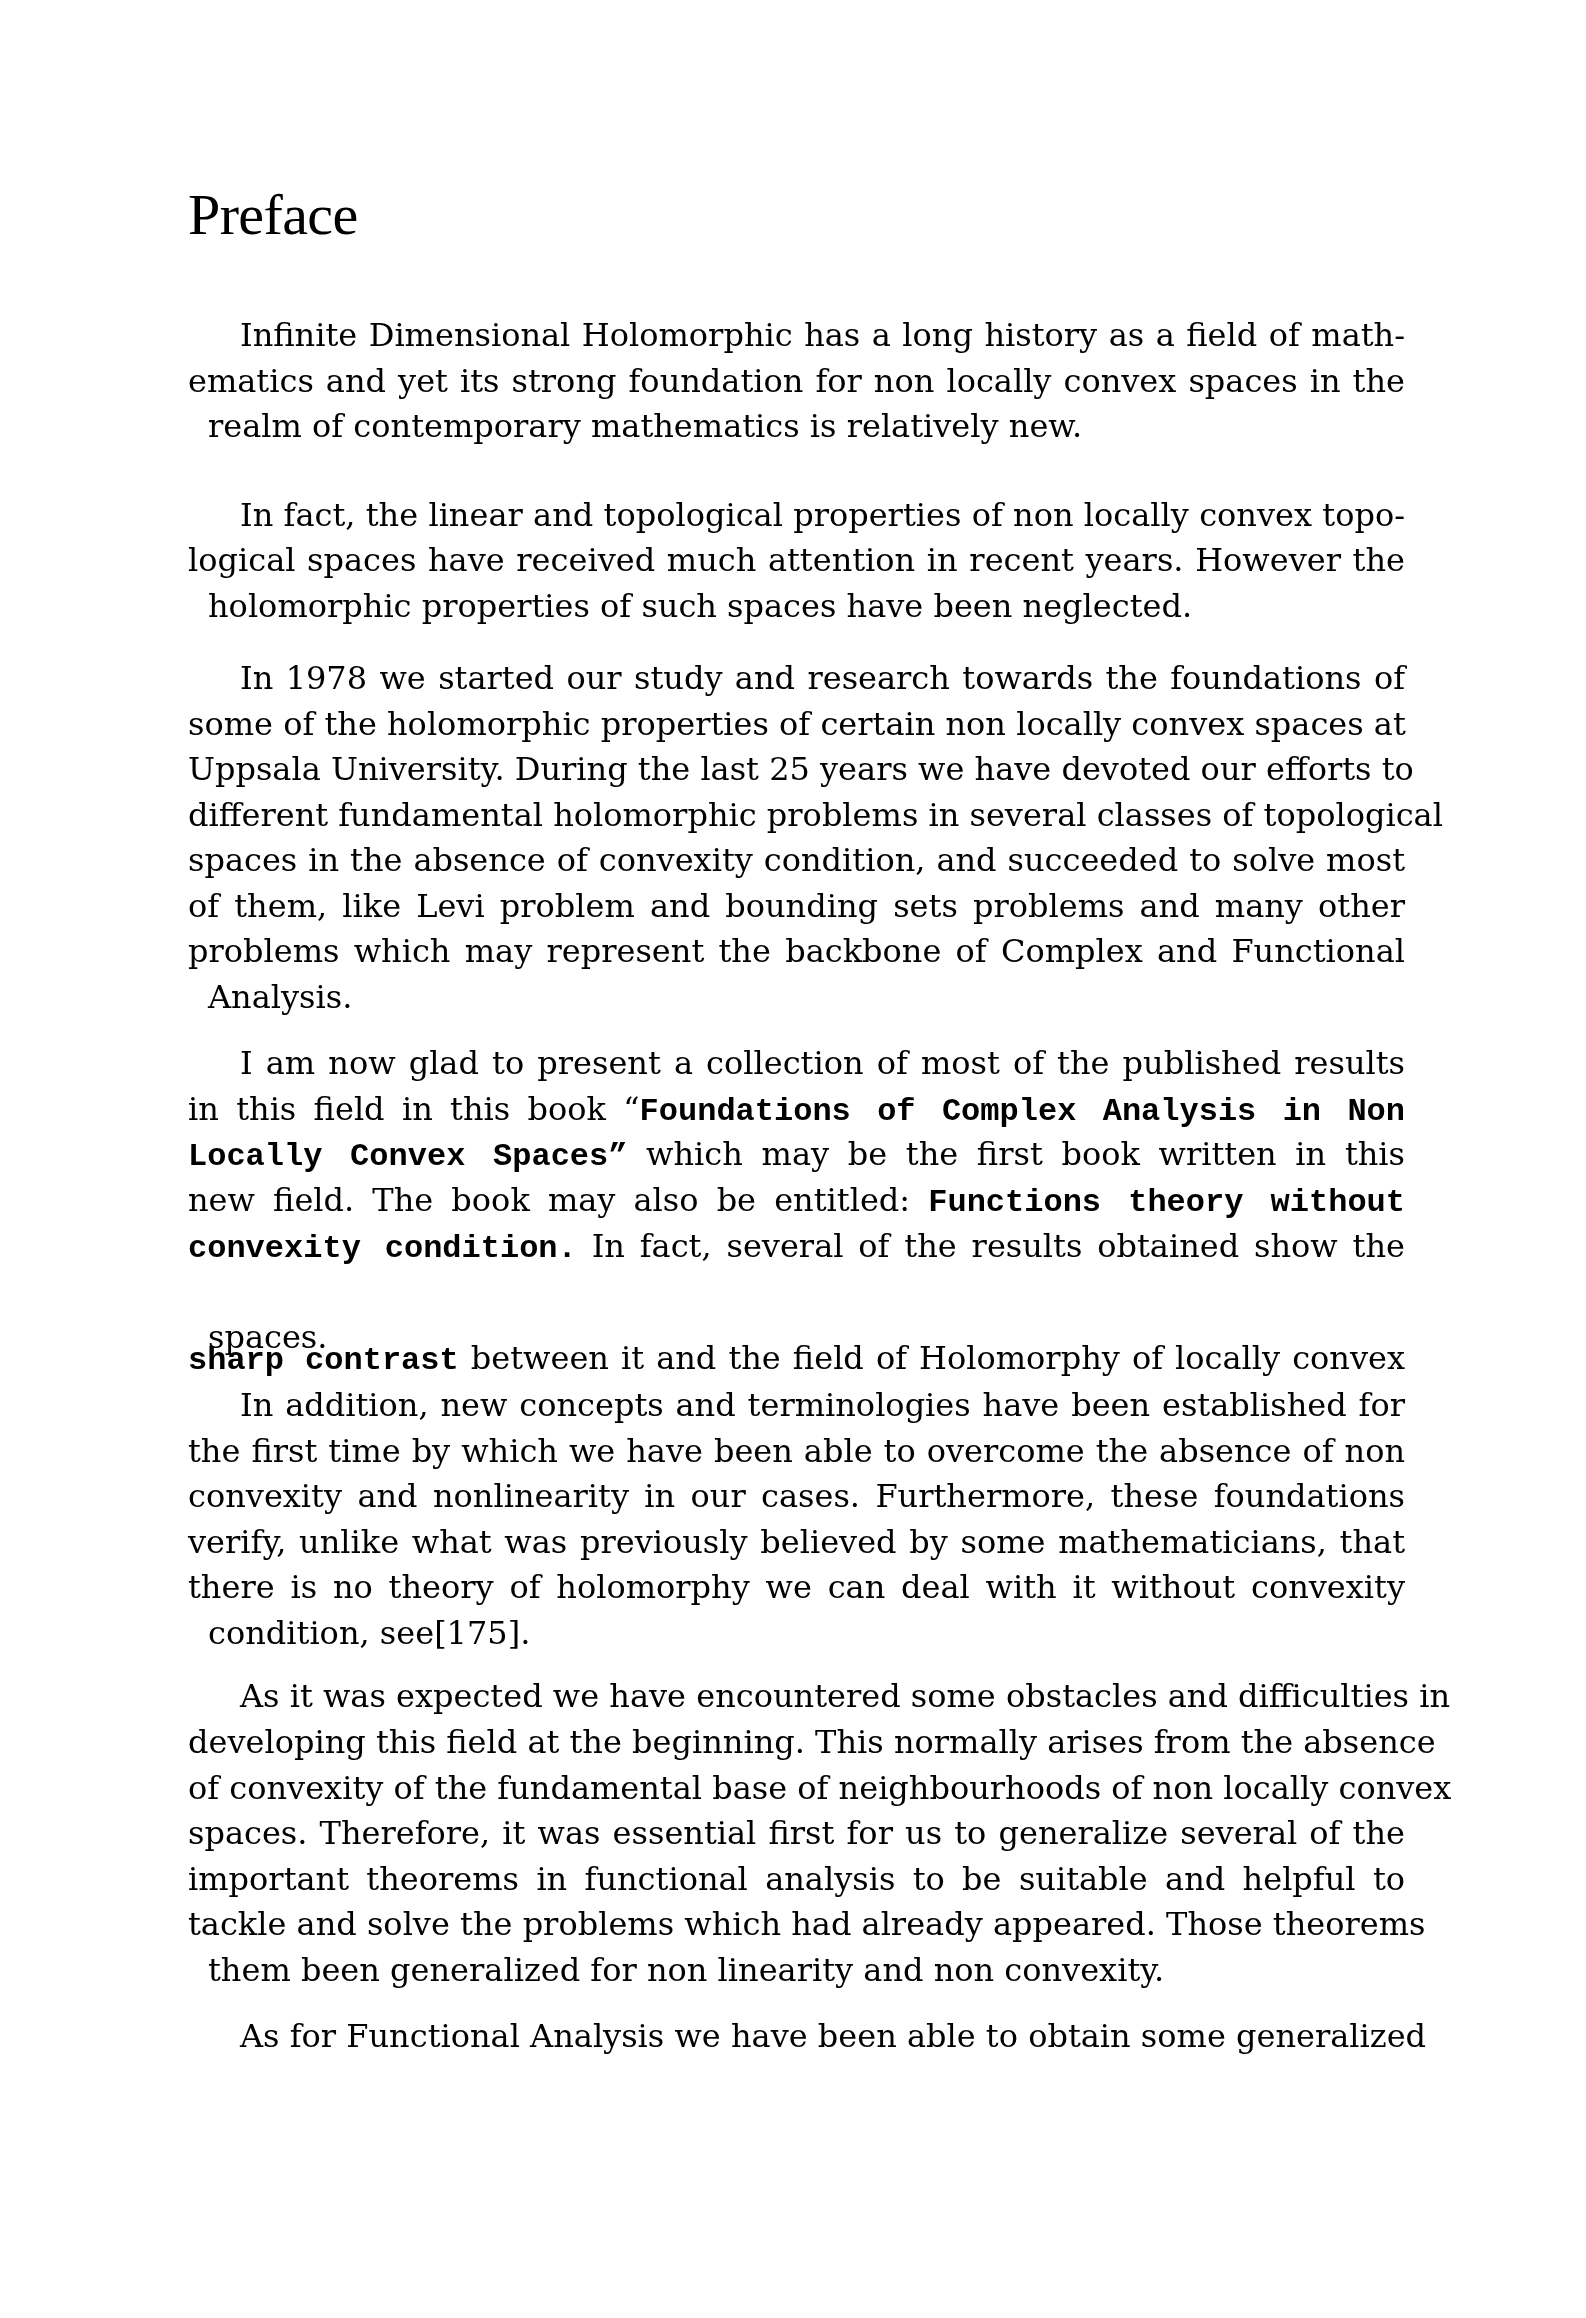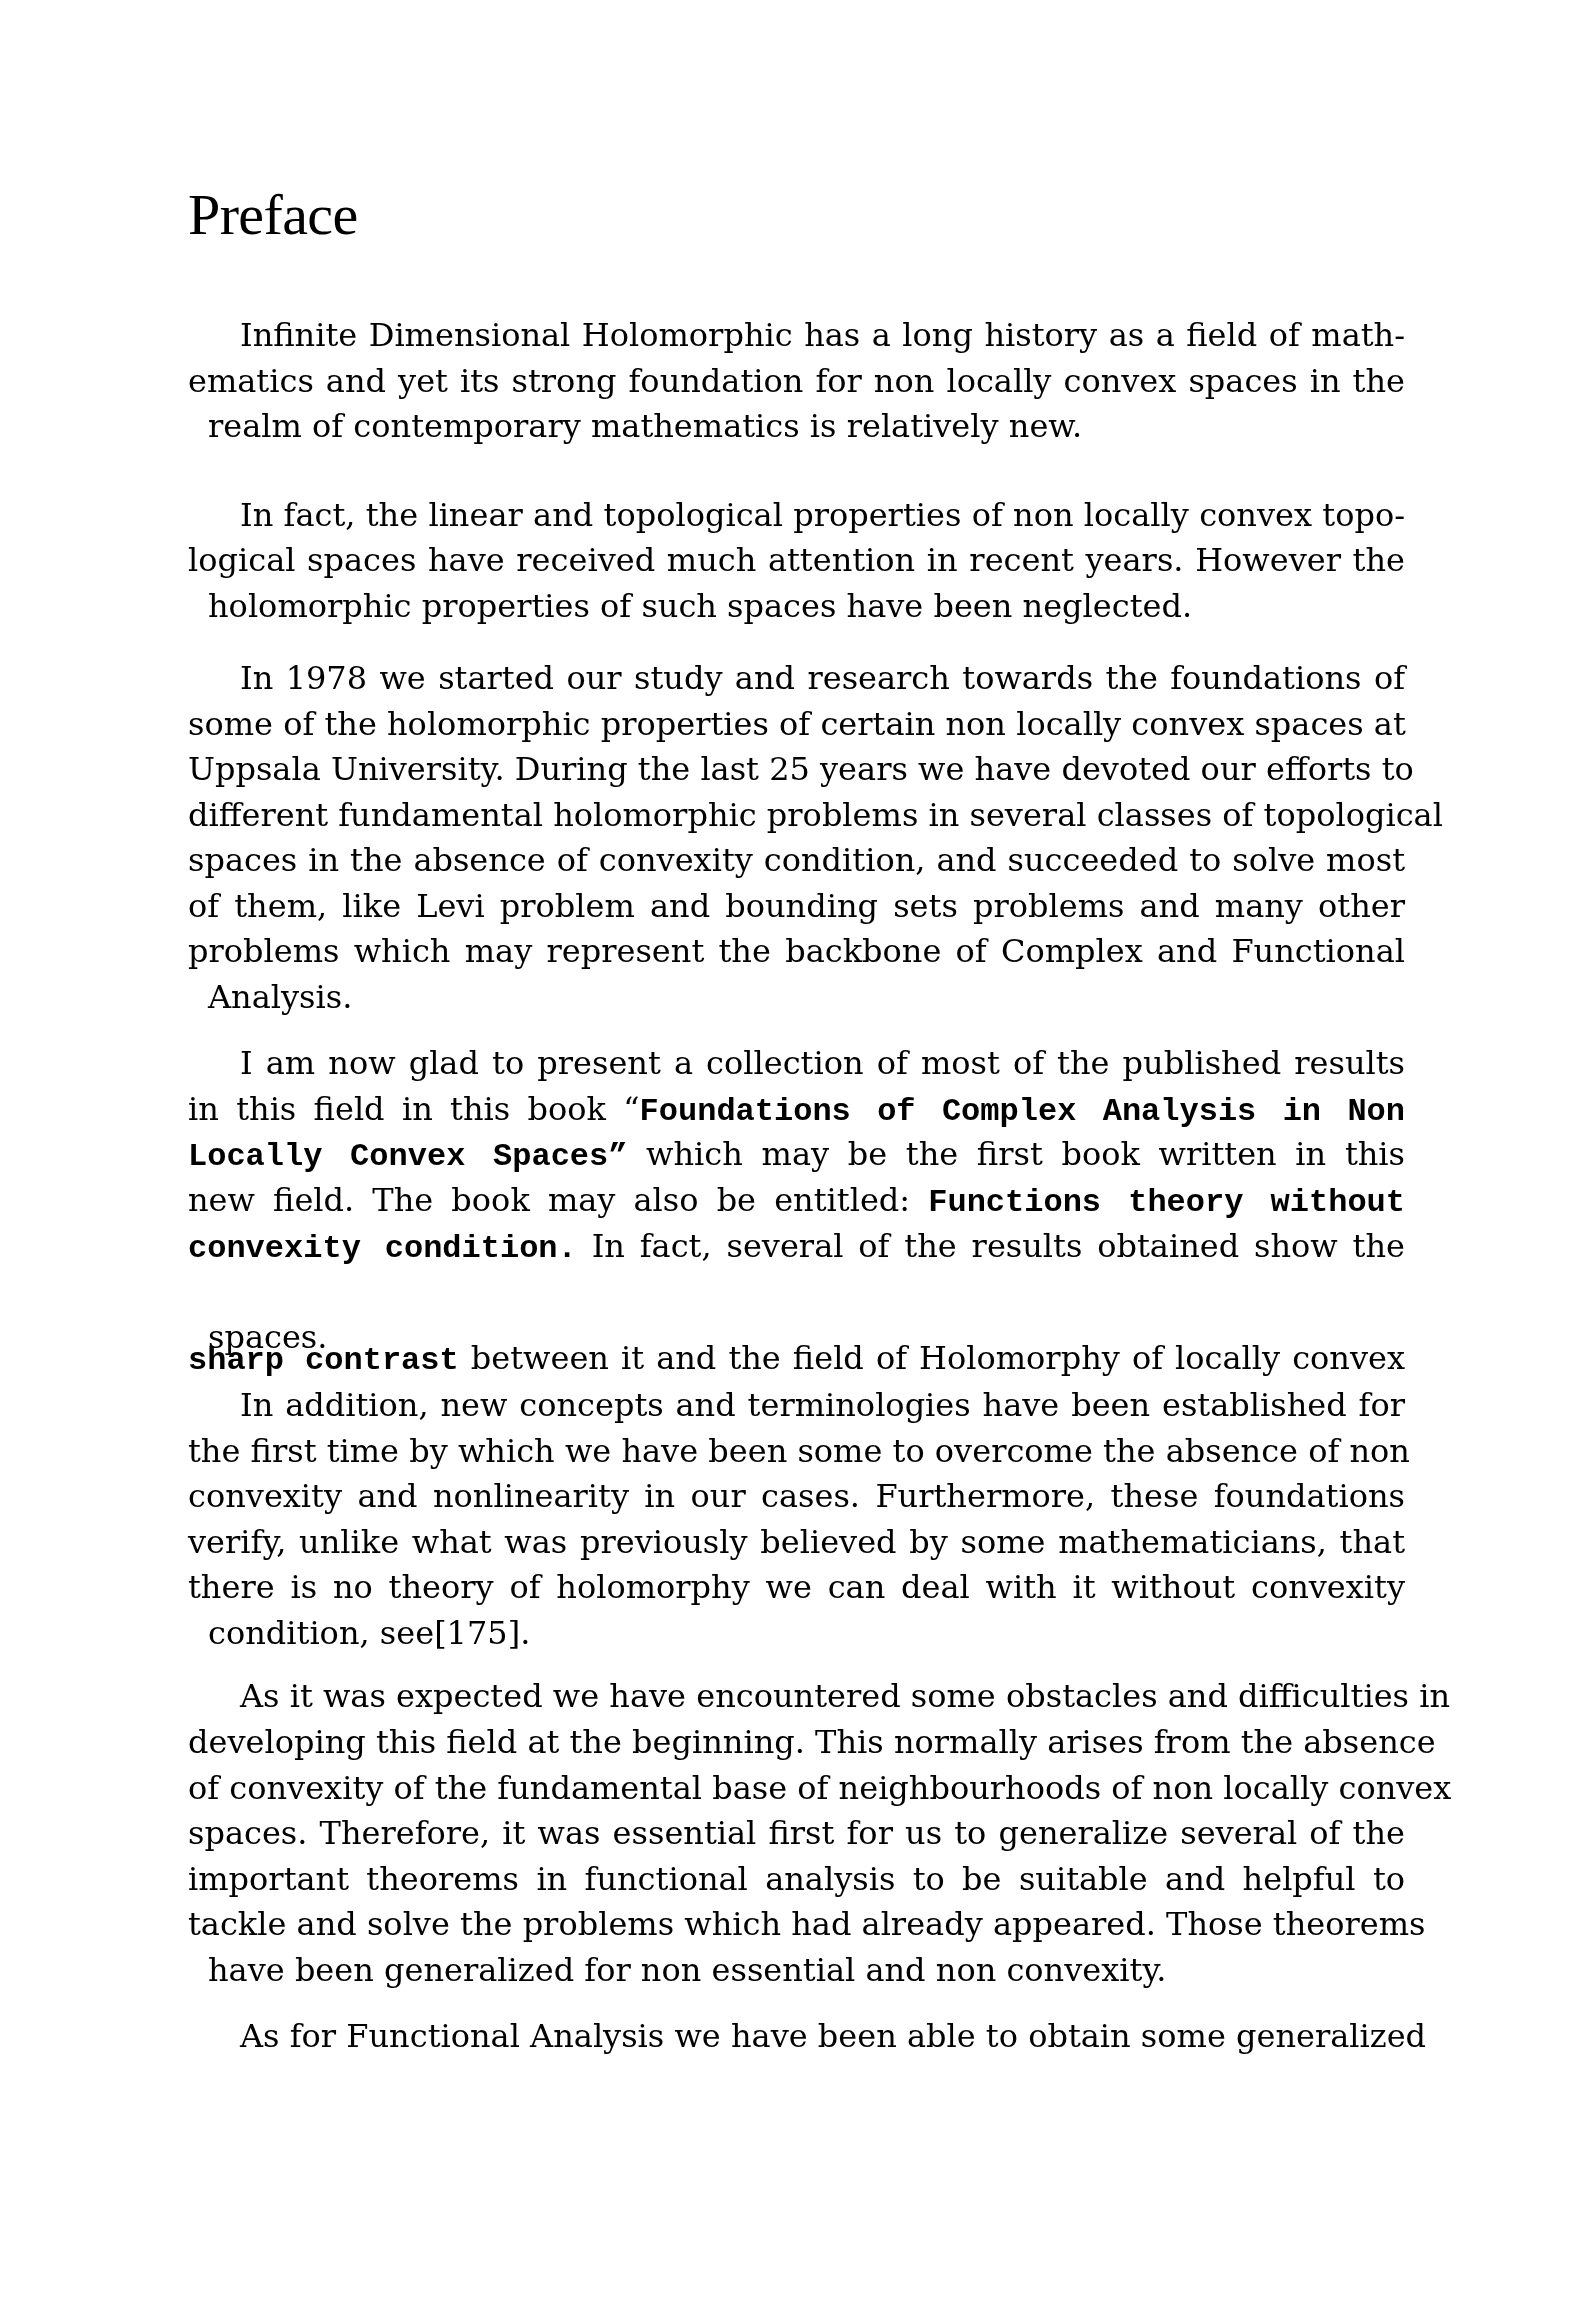--- a/index.html
+++ b/index.html
@@ -43,33 +43,33 @@
   <div class="line rich" style="top:1087px">in this field in this book “<b>Foundations of Complex Analysis in Non</b></div>
   <div class="line rich" style="top:1132px"><b>Locally Convex Spaces”</b> which may be the first book written in this</div>
   <div class="line rich" style="top:1178px">new field. The book may also be entitled: <b>Functions theory without</b></div>
   <div class="line rich" style="top:1224px"><b>convexity condition.</b> In fact, several of the results obtained show the</div>
   <div class="line rich" style="top:1336px"><b>sharp contrast</b> between it and the field of Holomorphy of locally convex</div>
   <div class="line last" style="top:1315px">spaces.</div>
 </div>
 
 <div>
   <div class="line first" style="top:1383px">In addition, new concepts and  terminologies have been established for</div>
-  <div class="line" style="top:1429px">the first time by which we have been some to overcome the absence of non</div>
+  <div class="line" style="top:1429px">the first time by which we have been able to overcome the absence of non</div>
   <div class="line" style="top:1474px">convexity and nonlinearity in our cases. Furthermore, these foundations</div>
   <div class="line" style="top:1520px">verify, unlike what was previously believed by some mathematicians, that</div>
   <div class="line" style="top:1565px">there is no theory of holomorphy we can deal with it without convexity</div>
   <div class="line last" style="top:1611px">condition, see[175].</div>
 </div>
 
 <div>
   <div class="line first" style="top:1674px">As it was expected we have encountered some obstacles and difficulties in</div>
   <div class="line" style="top:1720px">developing this field at the beginning. This normally arises from the absence</div>
   <div class="line" style="top:1766px">of convexity of the fundamental base of neighbourhoods of non locally convex</div>
   <div class="line" style="top:1811px">spaces. Therefore, it was essential first for us to generalize several of the</div>
   <div class="line" style="top:1857px">important theorems in functional  analysis to be suitable and helpful to</div>
   <div class="line" style="top:1902px">tackle and solve the problems which had already appeared. Those theorems</div>
-  <div class="line last" style="top:1948px">have been generalized for non essential and non convexity.</div>
+  <div class="line last" style="top:1948px">them been generalized for non linearity and non convexity.</div>
 </div>
 
 <div>
   <div class="line first" style="top:2014px">As for Functional Analysis we have been able to obtain some generalized</div>
 </div>
 
 
 </body></html>

